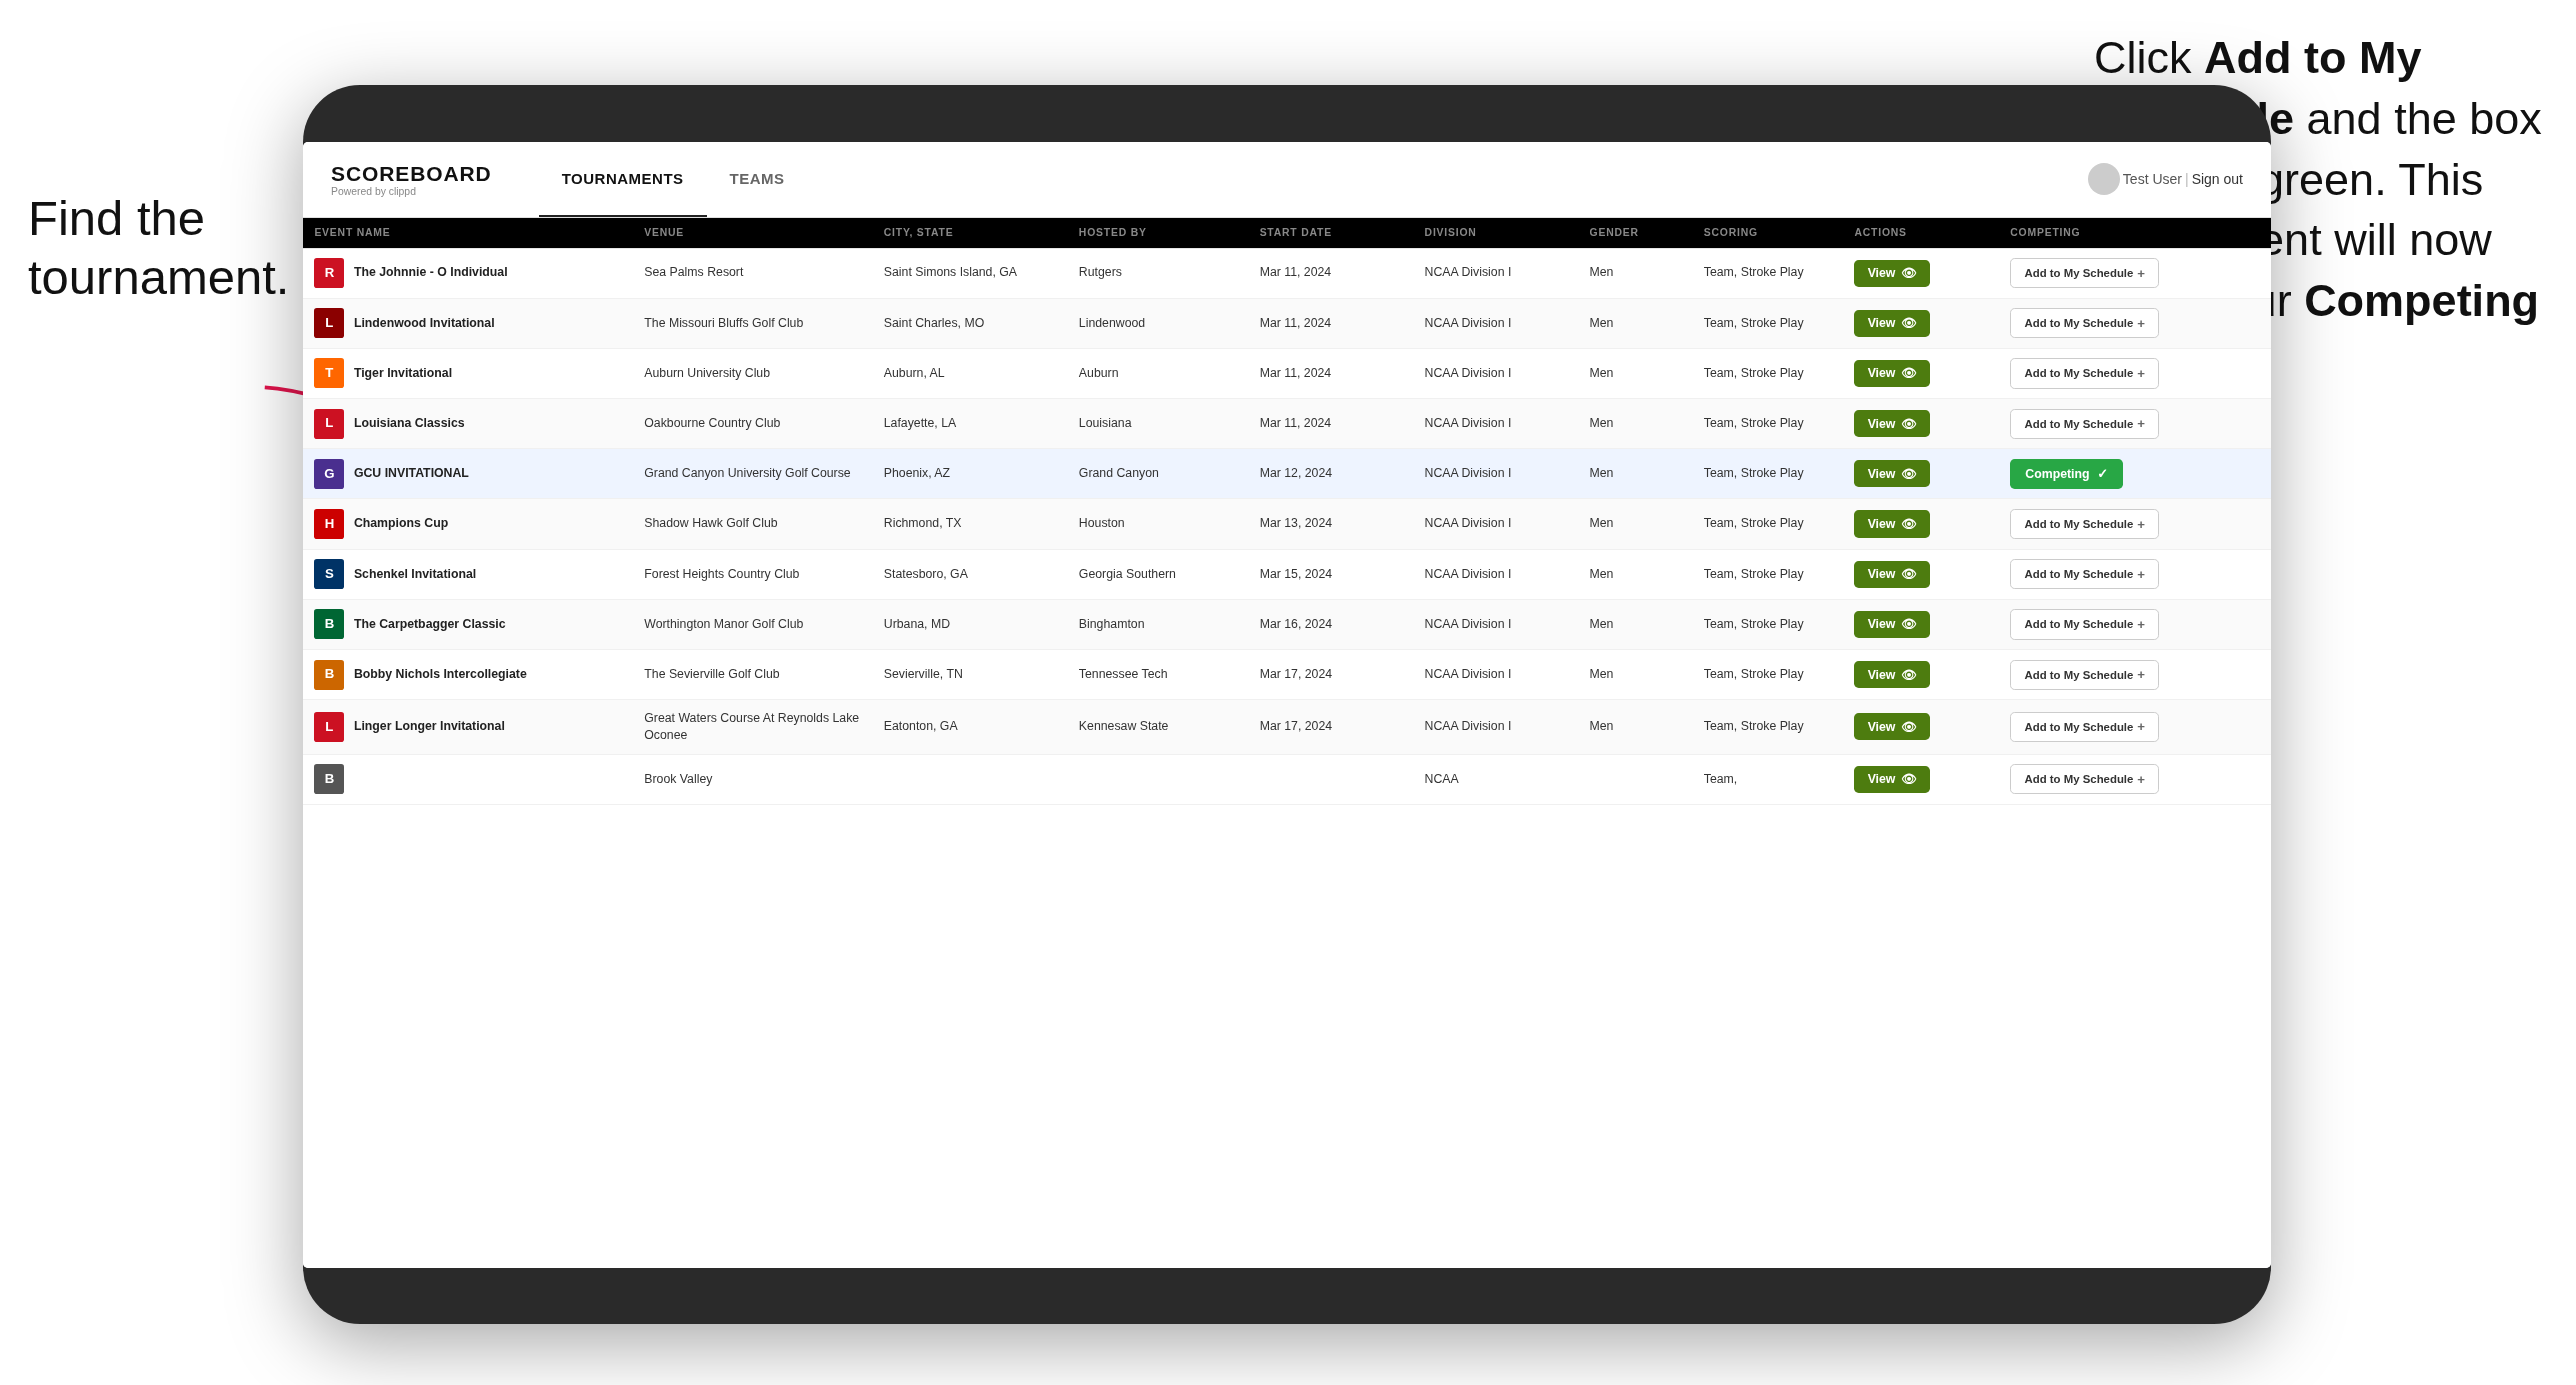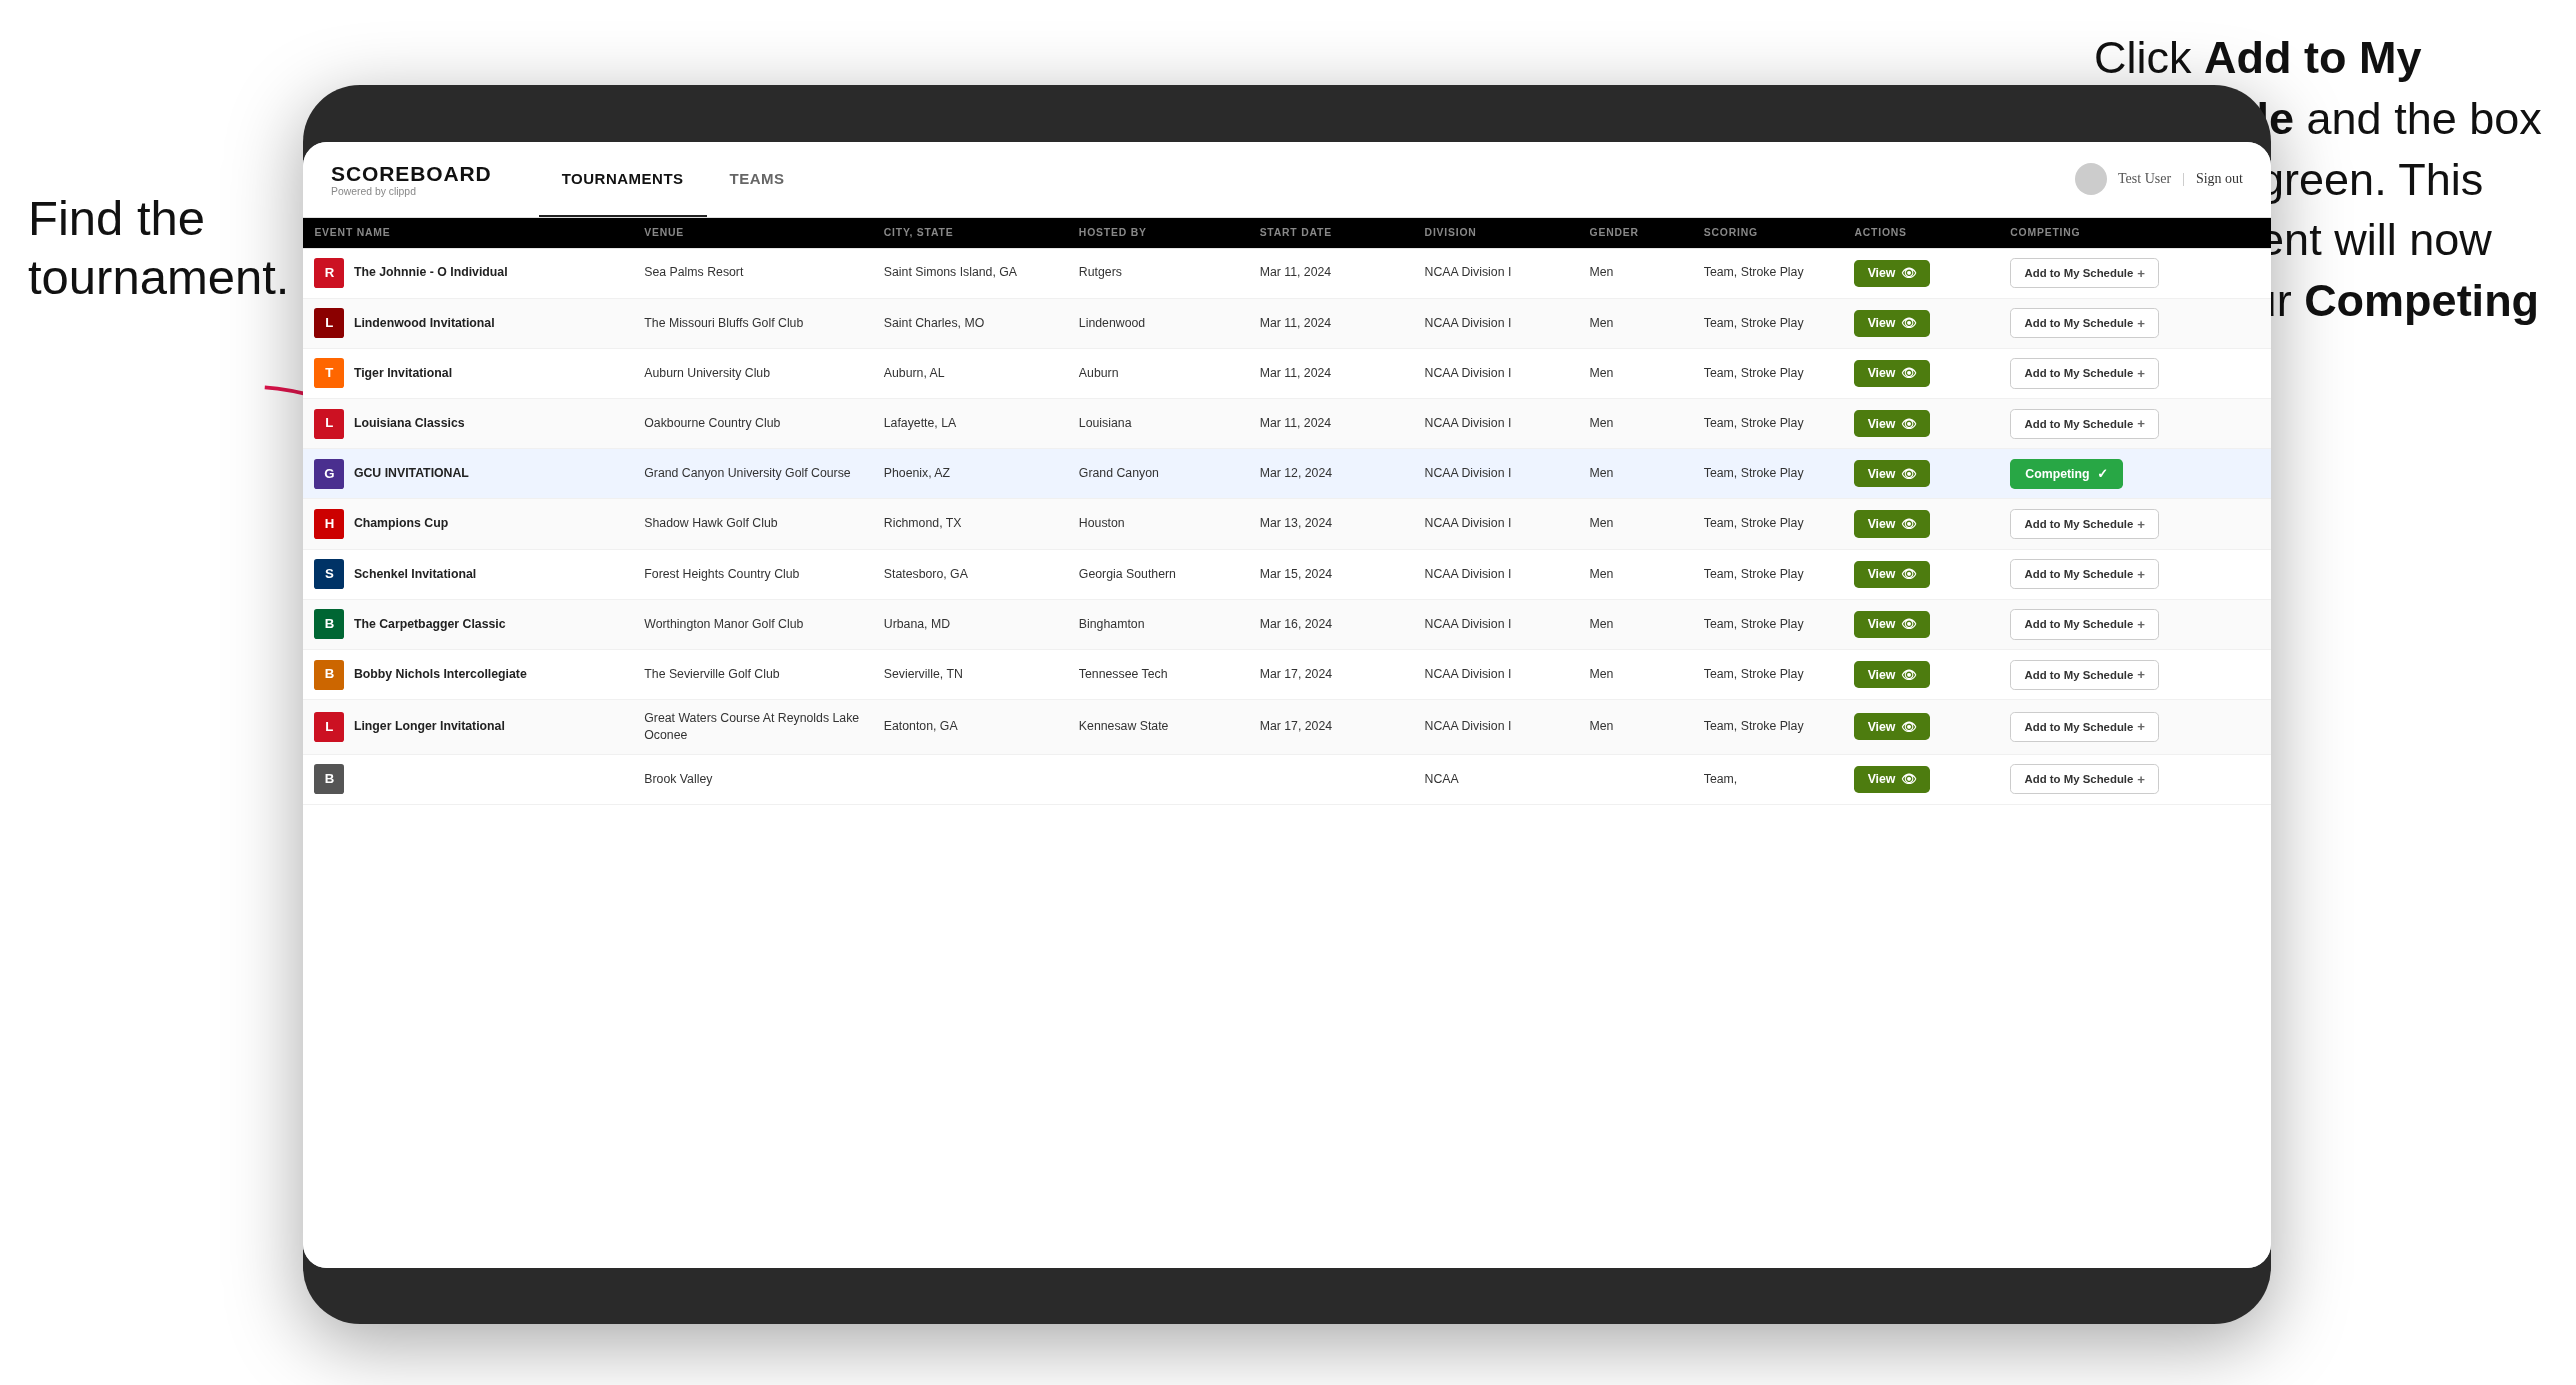--- a/index.html
+++ b/index.html
@@ -50,21 +50,21 @@
       box-shadow: 0 19px 76px rgba(0,0,0,0.35);
       display: flex;
       align-items: center;
       justify-content: center;
     }
 
     .tablet-screen {
       width: 2030px;
       height: 1126px;
       background: #f0f2f5;
-      border-radius: 24px;
+      border-radius: 5px;
       overflow: hidden;
       display: flex;
       flex-direction: column;
     }
 
     
     .app-header {
       background: #ffffff;
       border-bottom: 1.9px solid #e0e0e0;
       padding: 0 28px;
@@ -108,24 +108,23 @@
     }
     .nav-tab.active {
       color: #111;
       border-bottom: 2.8px solid #222;
     }
 
     .header-right {
       margin-left: auto;
       display: flex;
       align-items: center;
-      gap: 11px;
+      gap: 3px;
       font-size: 14px;
       color: #555;
-      font-family: Liberation Serif, serif;
     }
     .user-avatar {
       width: 32px;
       height: 32px;
       background: #ccc;
       border-radius: 50%;
     }
     .sign-out-link {
       color: #333;
       font-size: 14px;

